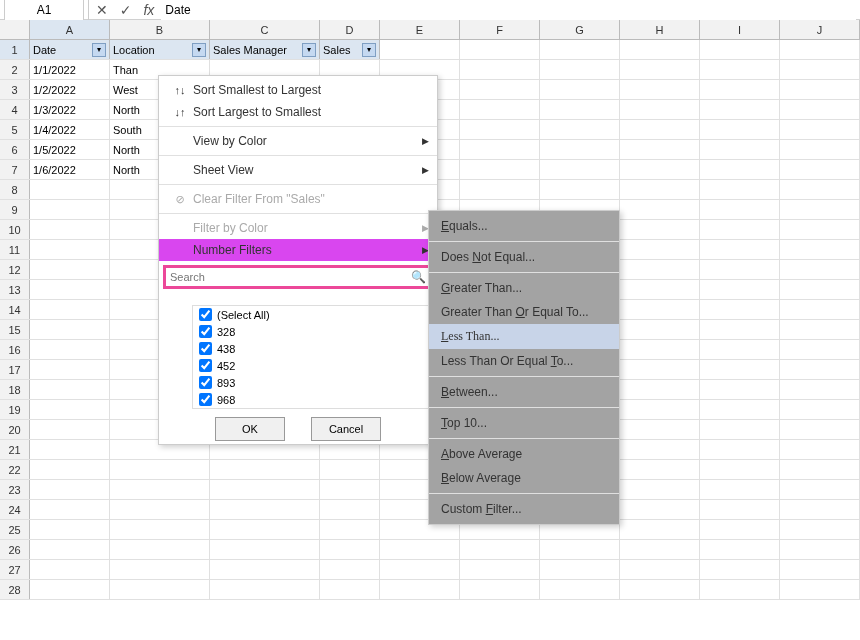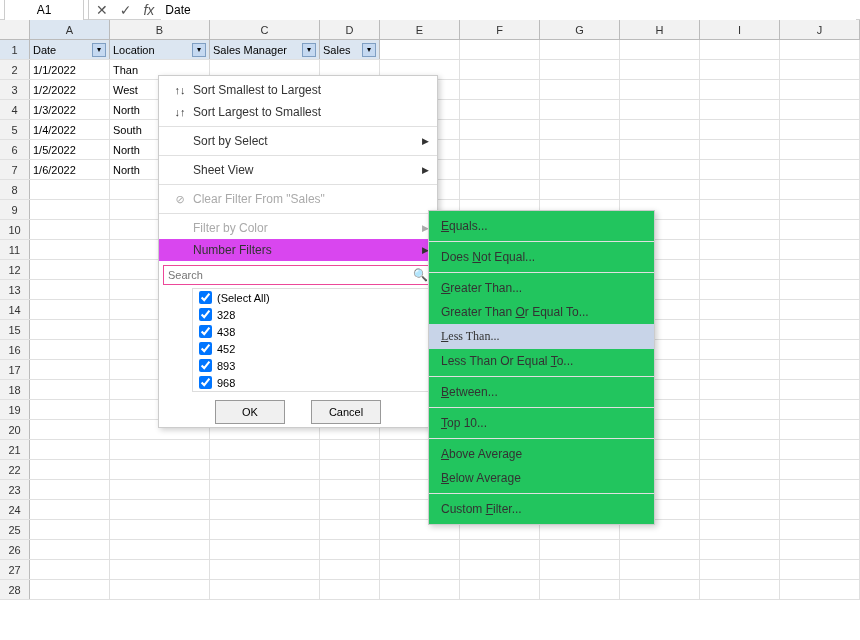--- a/index.html
+++ b/index.html
@@ -185,23 +185,23 @@
     .menu-icon {
       width: 18px;
       display: inline-flex;
       align-items: center;
       justify-content: center;
       margin-right: 4px;
       font-size: 11px;
     }
     .filter-search {
       display: flex;
-      border: 1px solid #ec4899;
+      border: 3px solid #ec4899;
       padding: 2px 4px;
-      margin-bottom: 3px;
+      margin-bottom: 16px;
     }
     .filter-search input {
       border: none;
       outline: none;
       flex: 1;
       font-size: 11px;
     }
     .filter-search-icon { font-size: 12px; color: #888; }
     .filter-list {
       max-height: 160px;
@@ -232,22 +232,22 @@
       background: #f0f0f0;
       cursor: pointer;
       font-size: 11px;
     }
 
     
     .submenu {
       position: absolute;
       top: 190px;
       left: 428px;
-      width: 227px;
-      background: #22c55e;
+      width: 192px;
+      background: #a3a3a3;
       border: 1px solid #ccc;
       box-shadow: 2px 2px 6px rgba(0,0,0,0.2);
       z-index: 102;
       padding: 3px 0;
     }
     .submenu-item {
       display: flex;
       align-items: center;
       padding: 5px 12px;
       cursor: pointer;
@@ -681,21 +681,21 @@
       <span class="menu-icon">↑↓</span>
       <span>Sort Smallest to Largest</span>
     </div>
     <div class="menu-item">
       <span class="menu-icon">↓↑</span>
       <span>Sort Largest to Smallest</span>
     </div>
     <div class="menu-sep"></div>
     <div class="menu-item has-sub">
       <span class="menu-icon"></span>
-      <span>Sort by Select</span>
+      <span>View by Color</span>
     </div>
     <div class="menu-sep"></div>
     <div class="menu-item has-sub">
       <span class="menu-icon"></span>
       <span>Sheet View</span>
     </div>
     <div class="menu-sep"></div>
     <div class="menu-item disabled">
       <span class="menu-icon">⊘</span>
       <span>Clear Filter From "Sales"</span>

